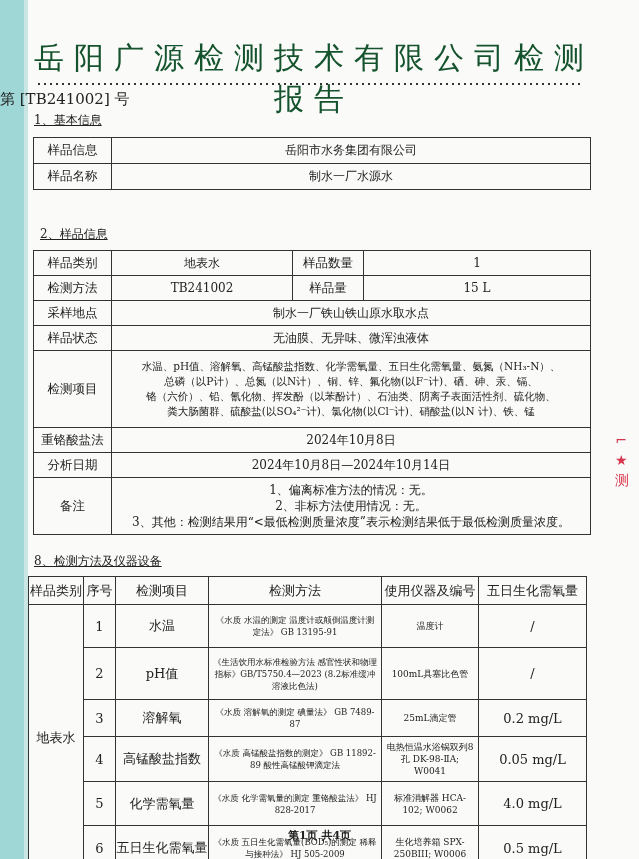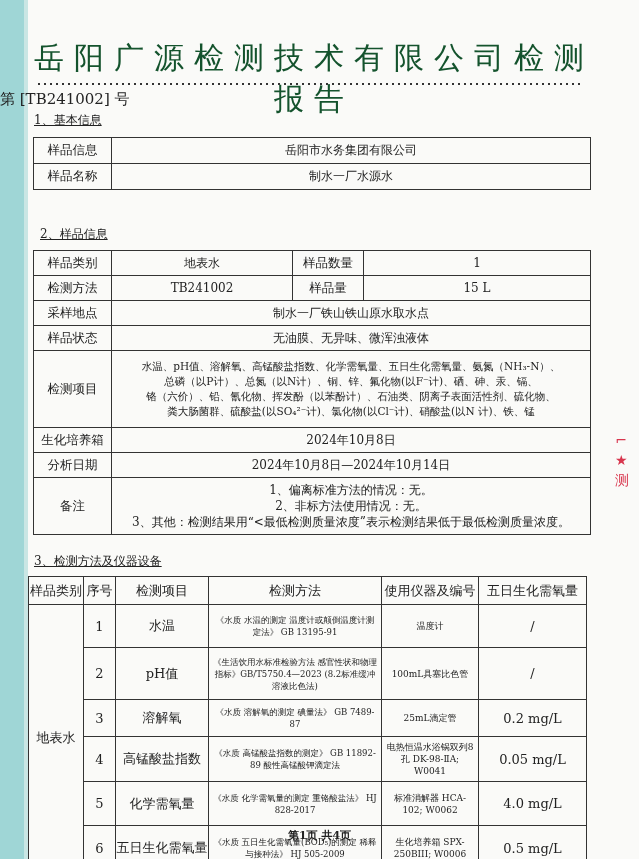--- a/index.html
+++ b/index.html
@@ -104,39 +104,39 @@
   <tr>
     <td class="lbl">检测项目</td>
     <td colspan="3" class="items">
       <div>水温、pH值、溶解氧、高锰酸盐指数、化学需氧量、五日生化需氧量、氨氮（NH₃-N）、</div>
       <div>总磷（以P计）、总氮（以N计）、铜、锌、氟化物(以F⁻计)、硒、砷、汞、镉、</div>
       <div>铬（六价）、铅、氰化物、挥发酚（以苯酚计）、石油类、阴离子表面活性剂、硫化物、</div>
       <div>粪大肠菌群、硫酸盐(以SO₄²⁻计)、氯化物(以Cl⁻计)、硝酸盐(以N 计)、铁、锰</div>
     </td>
   </tr>
   <tr>
-    <td class="lbl">生化培养箱</td>
+    <td class="lbl">重铬酸盐法</td>
     <td colspan="3">2024年10月8日</td>
   </tr>
   <tr>
     <td class="lbl">分析日期</td>
     <td colspan="3">2024年10月8日—2024年10月14日</td>
   </tr>
   <tr>
     <td class="lbl">备注</td>
     <td colspan="3" class="notes">
       <div>1、偏离标准方法的情况：无。</div>
       <div>2、非标方法使用情况：无。</div>
       <div>3、其他：检测结果用“&lt;最低检测质量浓度”表示检测结果低于最低检测质量浓度。</div>
     </td>
   </tr>
 </tbody>
   </table>
 
-<div class="sec" style="left:34px;top:553px;">3、检测方法及仪器设备</div>
+<div class="sec" style="left:34px;top:553px;">8、检测方法及仪器设备</div>
 <table id="t3">
   <tbody>
       <tr>
     <th style="width:54px">样品类别</th>
     <th style="width:31px">序号</th>
     <th style="width:92px">检测项目</th>
     <th style="width:172px">检测方法</th>
     <th style="width:96px">使用仪器及编号</th>
     <th>五日生化需氧量</th>
   </tr>

